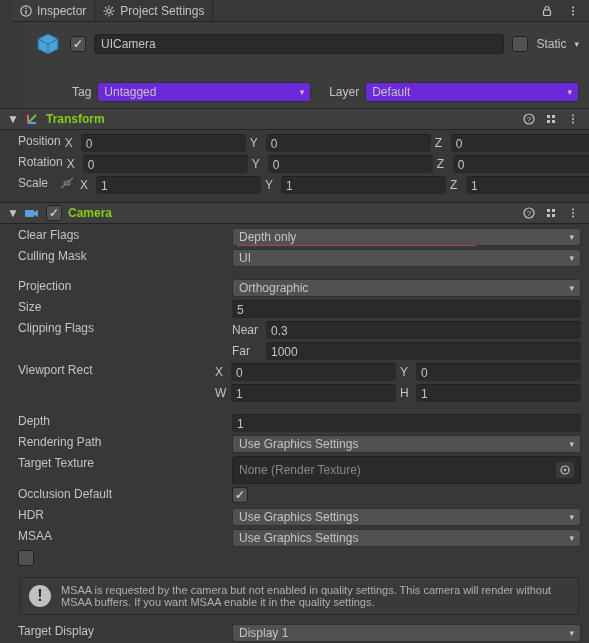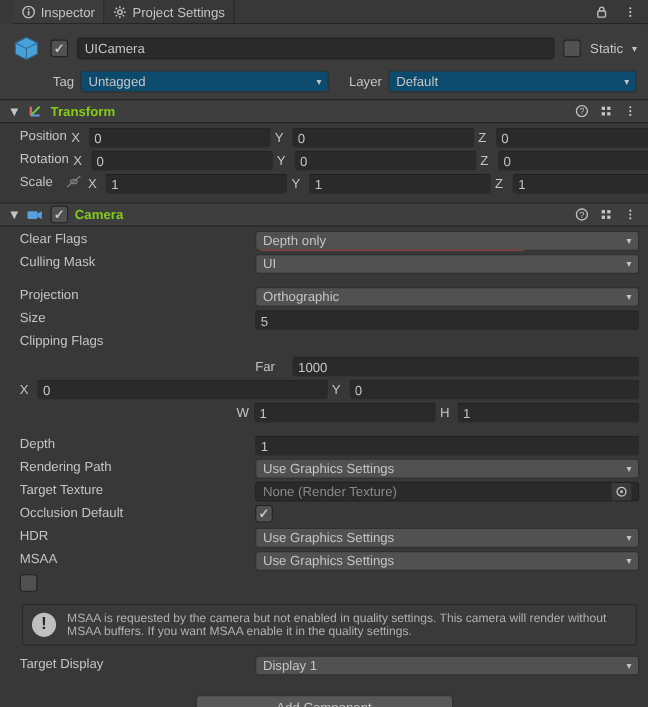--- a/index.html
+++ b/index.html
@@ -7,50 +7,50 @@
   
   
   .tab-bar { display: flex; background: #383838; height: 22px; border-bottom: 1px solid #232323; align-items: stretch; margin-left: 12px; }
   .tab { display: flex; align-items: center; padding: 0 8px; gap: 5px; background: #383838; border-right: 1px solid #282828; cursor: pointer; }
   .tab.active { background: #3c3c3c; }
   .tab-icon { width: 12px; height: 12px; display: inline-flex; align-items: center; justify-content: center; }
   .tab-spacer { flex: 1; }
   .tab-right { display: flex; align-items: center; padding: 0 8px; gap: 10px; }
   
   
-  .header { padding: 8px 10px 6px 10px; background: #3c3c3c; display: flex; flex-direction: column; gap: 6px; }
+  .header { padding: 8px 10px 6px 10px; background: #3c3c3c; display: flex; flex-direction: column; gap: 24px; margin-left: 24px; }
   .header-row { display: flex; align-items: center; gap: 8px; }
   .cube-icon { width: 28px; height: 28px; display: inline-flex; align-items: center; justify-content: center; }
   .name-field { flex: 1; background: #2a2a2a; border: 1px solid #222; border-radius: 3px; height: 20px; color: #c4c4c4; padding: 0 6px; font-size: 12px; }
   .checkbox { width: 16px; height: 16px; background: #515151; border: 1px solid #222; border-radius: 3px; display: inline-flex; align-items: center; justify-content: center; cursor: pointer; }
   .checkbox.checked::after { content: '✓'; color: #c4c4c4; font-size: 12px; font-weight: bold; }
   .tag-layer-row { display: flex; align-items: center; gap: 6px; padding-left: 38px; }
   .tl-label { color: #c4c4c4; font-size: 12px; }
-  .tl-dropdown { flex: 1; background: #0c4a6e; border: 1px solid #303030; border-radius: 3px; height: 20px; color: #c4c4c4; padding: 0 6px; font-size: 12px; display: flex; align-items: center; justify-content: space-between; cursor: pointer; }
+  .tl-dropdown { flex: 1; background: #6d28d9; border: 1px solid #303030; border-radius: 3px; height: 20px; color: #c4c4c4; padding: 0 6px; font-size: 12px; display: flex; align-items: center; justify-content: space-between; cursor: pointer; }
   .dd-arrow { font-size: 9px; color: #c4c4c4; }
   
   
   .comp-hdr { display: flex; align-items: center; height: 22px; padding: 0 8px; background: #3e3e3e; border-top: 1px solid #232323; border-bottom: 1px solid #232323; gap: 6px; }
   .foldout { width: 10px; display: inline-flex; align-items: center; justify-content: center; cursor: pointer; }
   .comp-icon { width: 16px; height: 16px; display: inline-flex; align-items: center; justify-content: center; }
   .comp-title { font-weight: 600; color: #84cc16; }
   .comp-spacer { flex: 1; }
   .comp-btn { width: 16px; height: 16px; display: inline-flex; align-items: center; justify-content: center; cursor: pointer; color: #c4c4c4; }
   
   
   .comp-body { padding: 4px 8px 8px 18px; display: flex; flex-direction: column; gap: 3px; }
   .prop-row { display: flex; align-items: flex-start; min-height: 18px; gap: 4px; }
   .prop-label { width: 210px; color: #c4c4c4; font-size: 12px; display:flex; align-items:center; gap:6px; }
   .prop-controls { flex: 1; display: flex; align-items: center; gap: 4px; }
   .axis-label { width: 12px; color: #c4c4c4; font-size: 12px; text-align: left; }
   .num-input { flex: 1; background: #2a2a2a; border: none; border-top: 1px solid #202020; border-radius: 3px; height: 18px; color: #c4c4c4; padding: 0 5px; font-size: 12px; min-width: 0; }
   .num-input.wide { width: 100%; }
   .dropdown { flex: 1; background: #515151; border: 1px solid #303030; border-radius: 3px; height: 18px; color: #c4c4c4; padding: 0 6px; font-size: 12px; display: flex; align-items: center; justify-content: space-between; cursor: pointer; position: relative; }
   .dropdown.override::after { content:''; position:absolute; left:4px; right:30%; bottom:-1px; height:1px; background:#a04848; }
-  .objfield { flex: 1; background: #2a2a2a; border: 1px solid #222; border-radius: 3px; height: 18px; color: #888; padding: 0 6px; font-size: 12px; display: flex; align-items: center; justify-content: space-between; }
+  .objfield { flex: 1; background: #2a2a2a; border: 1px solid #222; border-radius: 3px; height: 28px; color: #888; padding: 0 6px; font-size: 12px; display: flex; align-items: center; justify-content: space-between; }
   .objpicker { width: 18px; height: 16px; background: #3a3a3a; border-radius: 0 2px 2px 0; display: inline-flex; align-items: center; justify-content: center; cursor: pointer; }
   .subrow-label { width: 30px; font-size: 12px; }
   
   .spacer-row { height: 6px; }
   
   .helpbox { margin: 6px 2px; background: #3a3a3a; border: 1px solid #2a2a2a; border-radius: 3px; padding: 6px 8px; display: flex; gap: 10px; align-items: center; font-size: 11px; color: #b0b0b0; }
   .help-icon { width: 22px; height: 22px; border-radius: 50%; background: #c0c0c0; color: #2a2a2a; display: inline-flex; align-items: center; justify-content: center; font-weight: bold; font-size: 16px; flex-shrink: 0; }
   
   .add-comp-row { display: flex; justify-content: center; padding: 10px 0; }
   .add-comp-btn { width: 234px; height: 22px; background: #585858; border: 1px solid #303030; border-radius: 3px; color: #c4c4c4; font-size: 12px; cursor: pointer; }
@@ -279,29 +279,34 @@
     </div>
   </div>
   <div class="prop-row">
     <span class="prop-label">Size</span>
     <div class="prop-controls">
         <input class="num-input wide" value="5" style="">
       </div>
   </div>
   <div class="prop-row">
     <span class="prop-label">Clipping Flags</span>
+    <div class="prop-controls">
+      <span class="subrow-label">Near</span>
+      <input class="num-input" value="0.3" style="">
+    </div>
   </div>
   <div class="prop-row">
     <span class="prop-label"></span>
     <div class="prop-controls">
       <span class="subrow-label">Far</span>
       <input class="num-input" value="1000" style="">
     </div>
   </div>
   <div class="prop-row">
+    <span class="prop-label">Viewport Rect</span>
     <div class="prop-controls">
       <span class="axis-label">X</span>
         <input class="num-input" value="0" style="">
       <span class="axis-label">Y</span>
         <input class="num-input" value="0" style="">
     </div>
   </div>
   <div class="prop-row">
     <span class="prop-label"></span>
     <div class="prop-controls">

